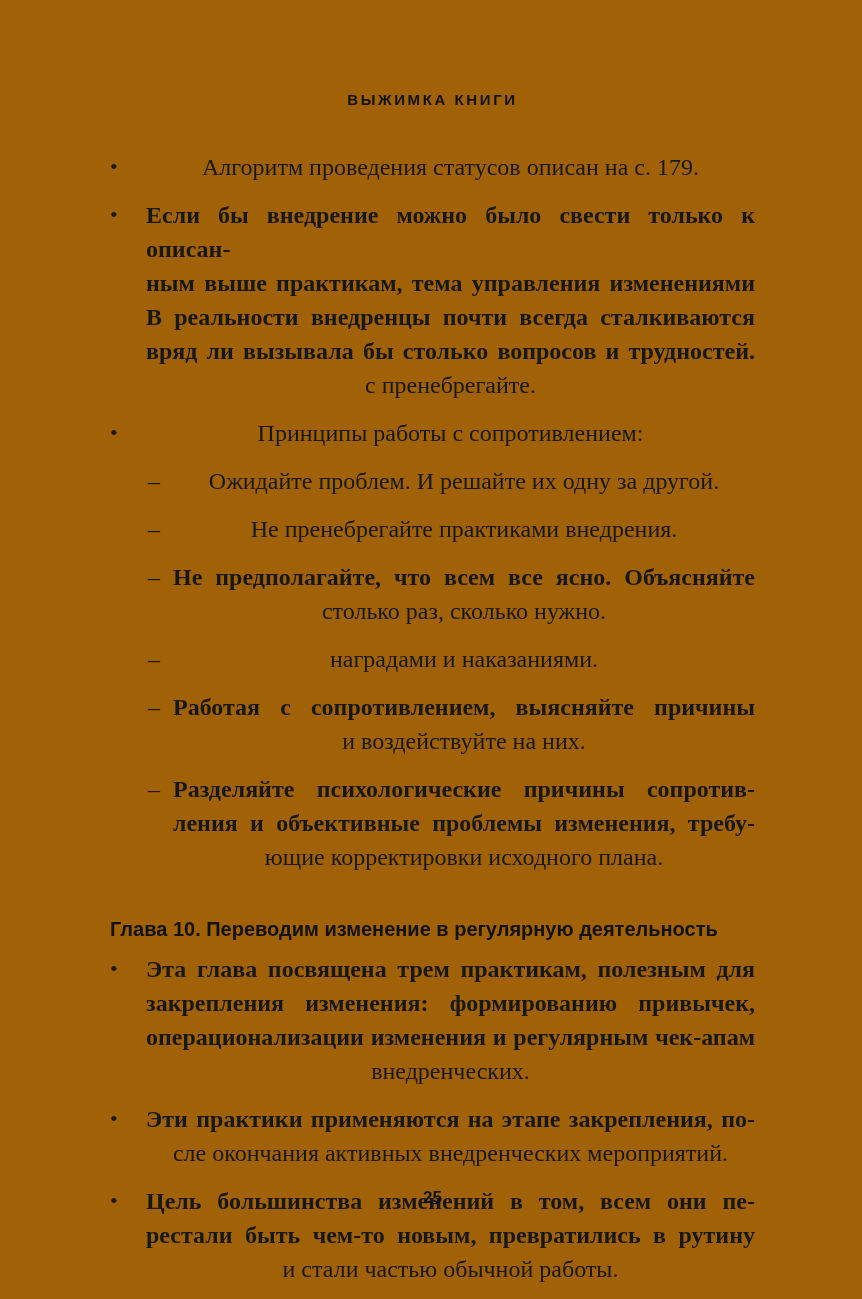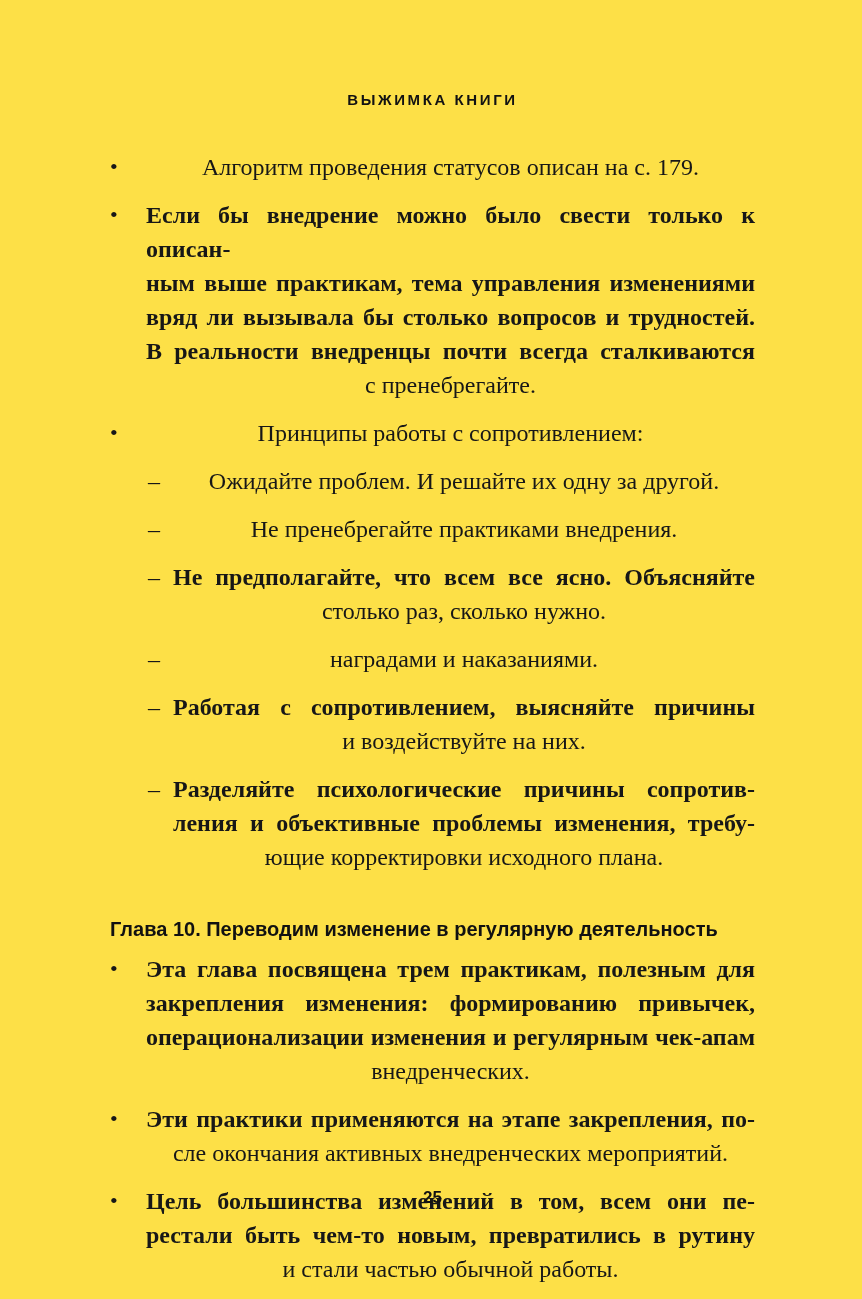--- a/index.html
+++ b/index.html
@@ -1,21 +1,21 @@
 <!DOCTYPE html>
 <html><head>
 <meta charset="utf-8">
 <style>
   html, body { margin: 0; padding: 0; background: #e8e8e8; }
   .page {
     position: relative;
     width: 862px;
     height: 1299px;
     margin: 0 auto;
-    background: #fde047;
+    background: #a16207;
     color: #171717;
     font-family: "Liberation Serif", serif;
     overflow: hidden;
     box-sizing: border-box;
   }
   .running-head {
     position: absolute;
     top: 91px;
     left: 110px;
     width: 645px;
@@ -93,22 +93,22 @@
         <span class="marker">•</span>
         <div class="text">
           <div class="line">Алгоритм проведения статусов описан на с. 179.</div>
         </div>
       </div>
       <div class="item bullet">
         <span class="marker">•</span>
         <div class="text">
           <div class="line just">Если бы внедрение можно было свести только к описан-</div>
           <div class="line just">ным выше практикам, тема управления изменениями</div>
+          <div class="line just">В реальности внедренцы почти всегда сталкиваются</div>
           <div class="line just">вряд ли вызывала бы столько вопросов и трудностей.</div>
-          <div class="line just">В реальности внедренцы почти всегда сталкиваются</div>
           <div class="line">с пренебрегайте.</div>
         </div>
       </div>
       <div class="item bullet">
         <span class="marker">•</span>
         <div class="text">
           <div class="line">Принципы работы с сопротивлением:</div>
         </div>
       </div>
       <div class="item dash">

